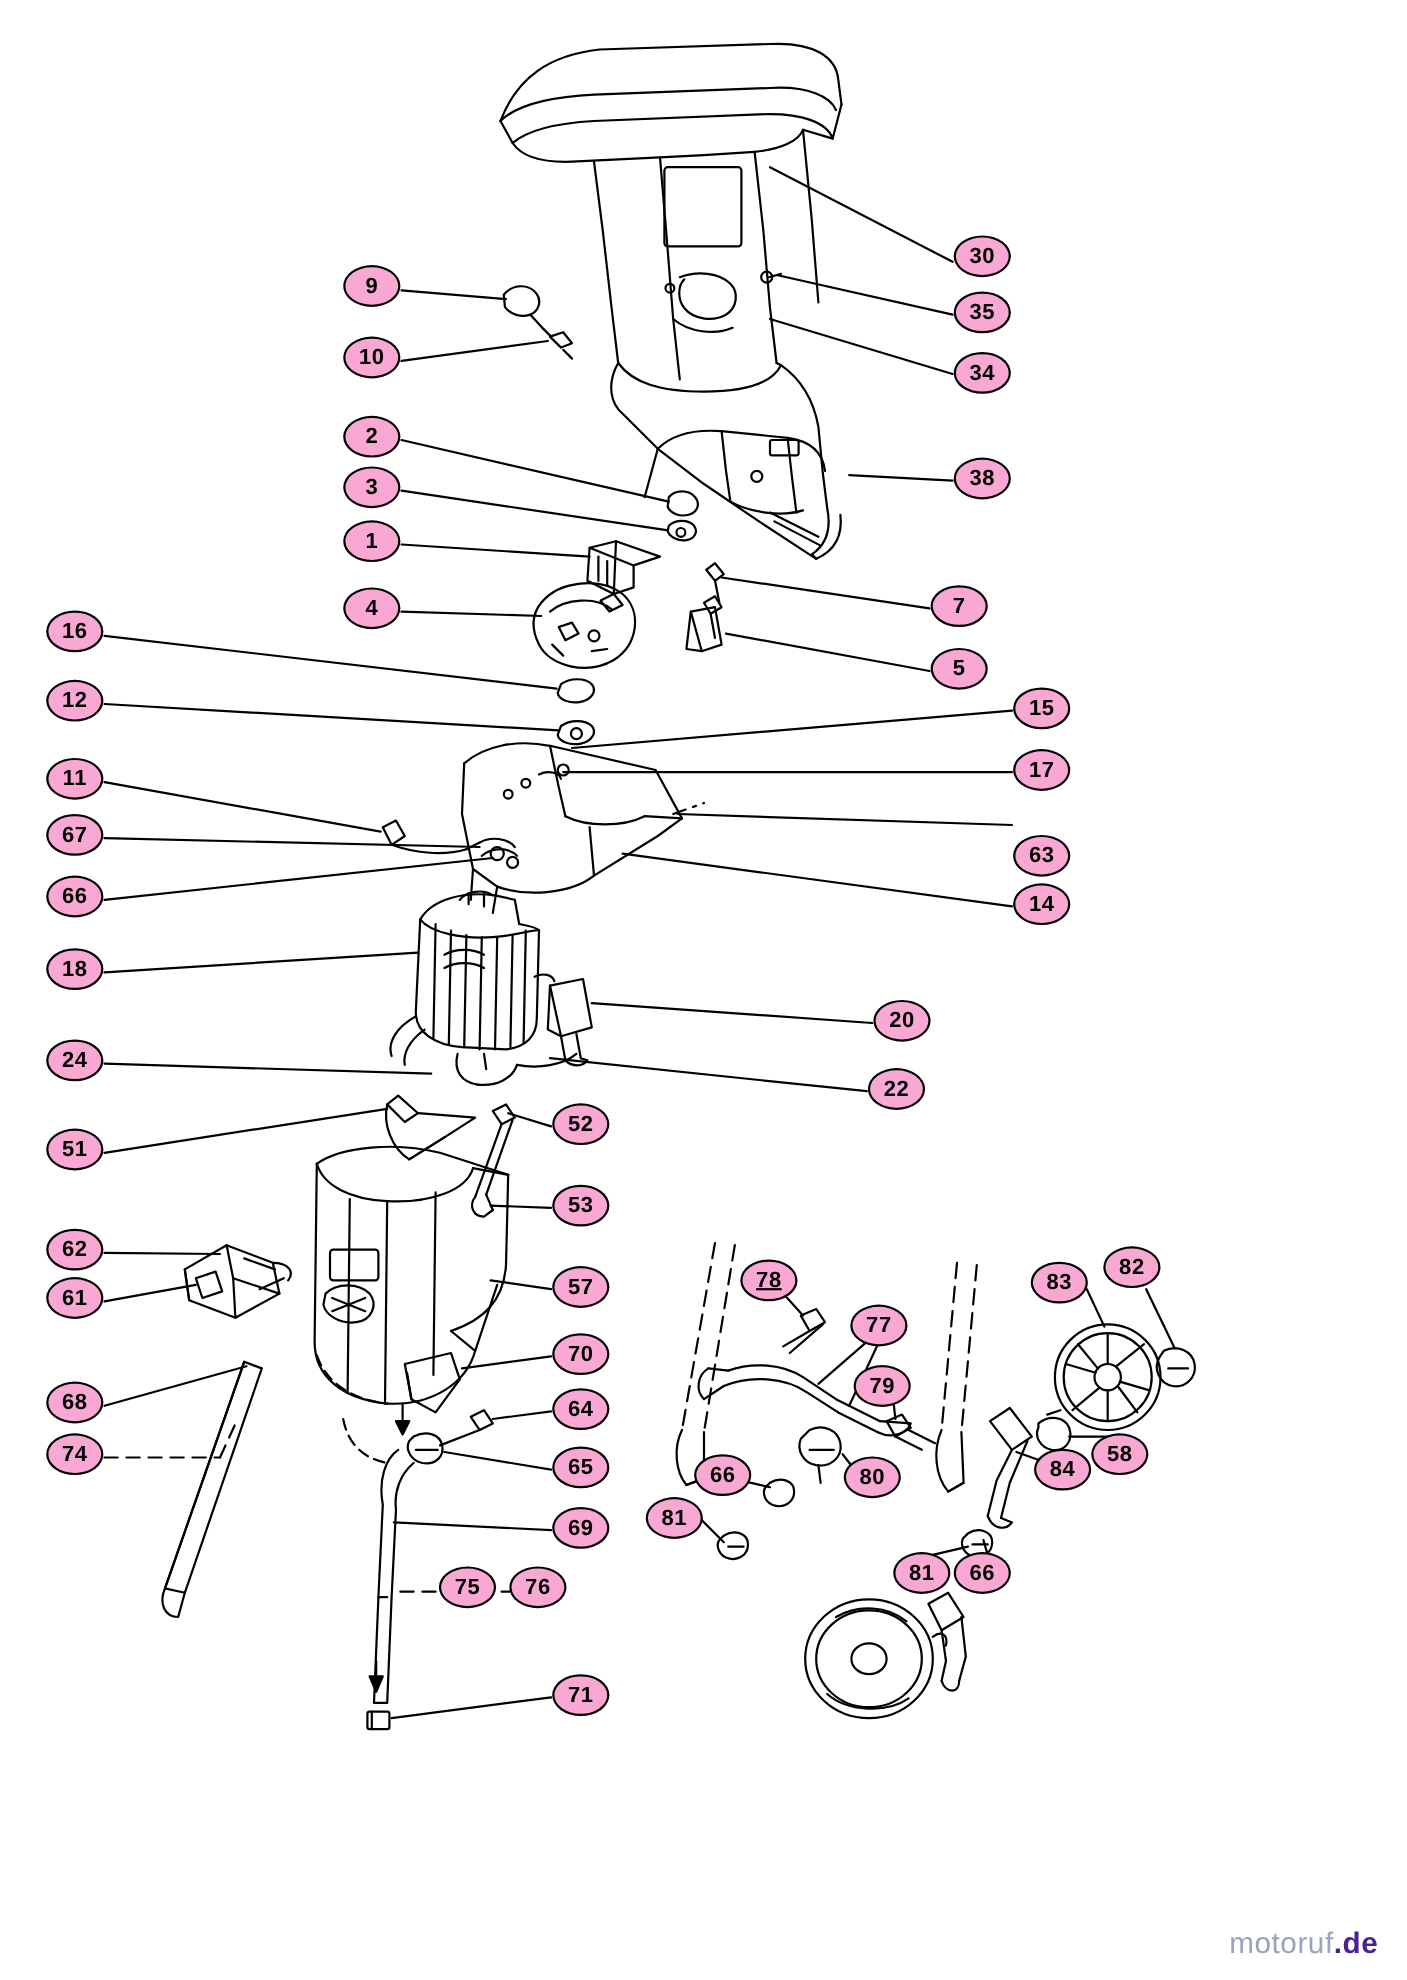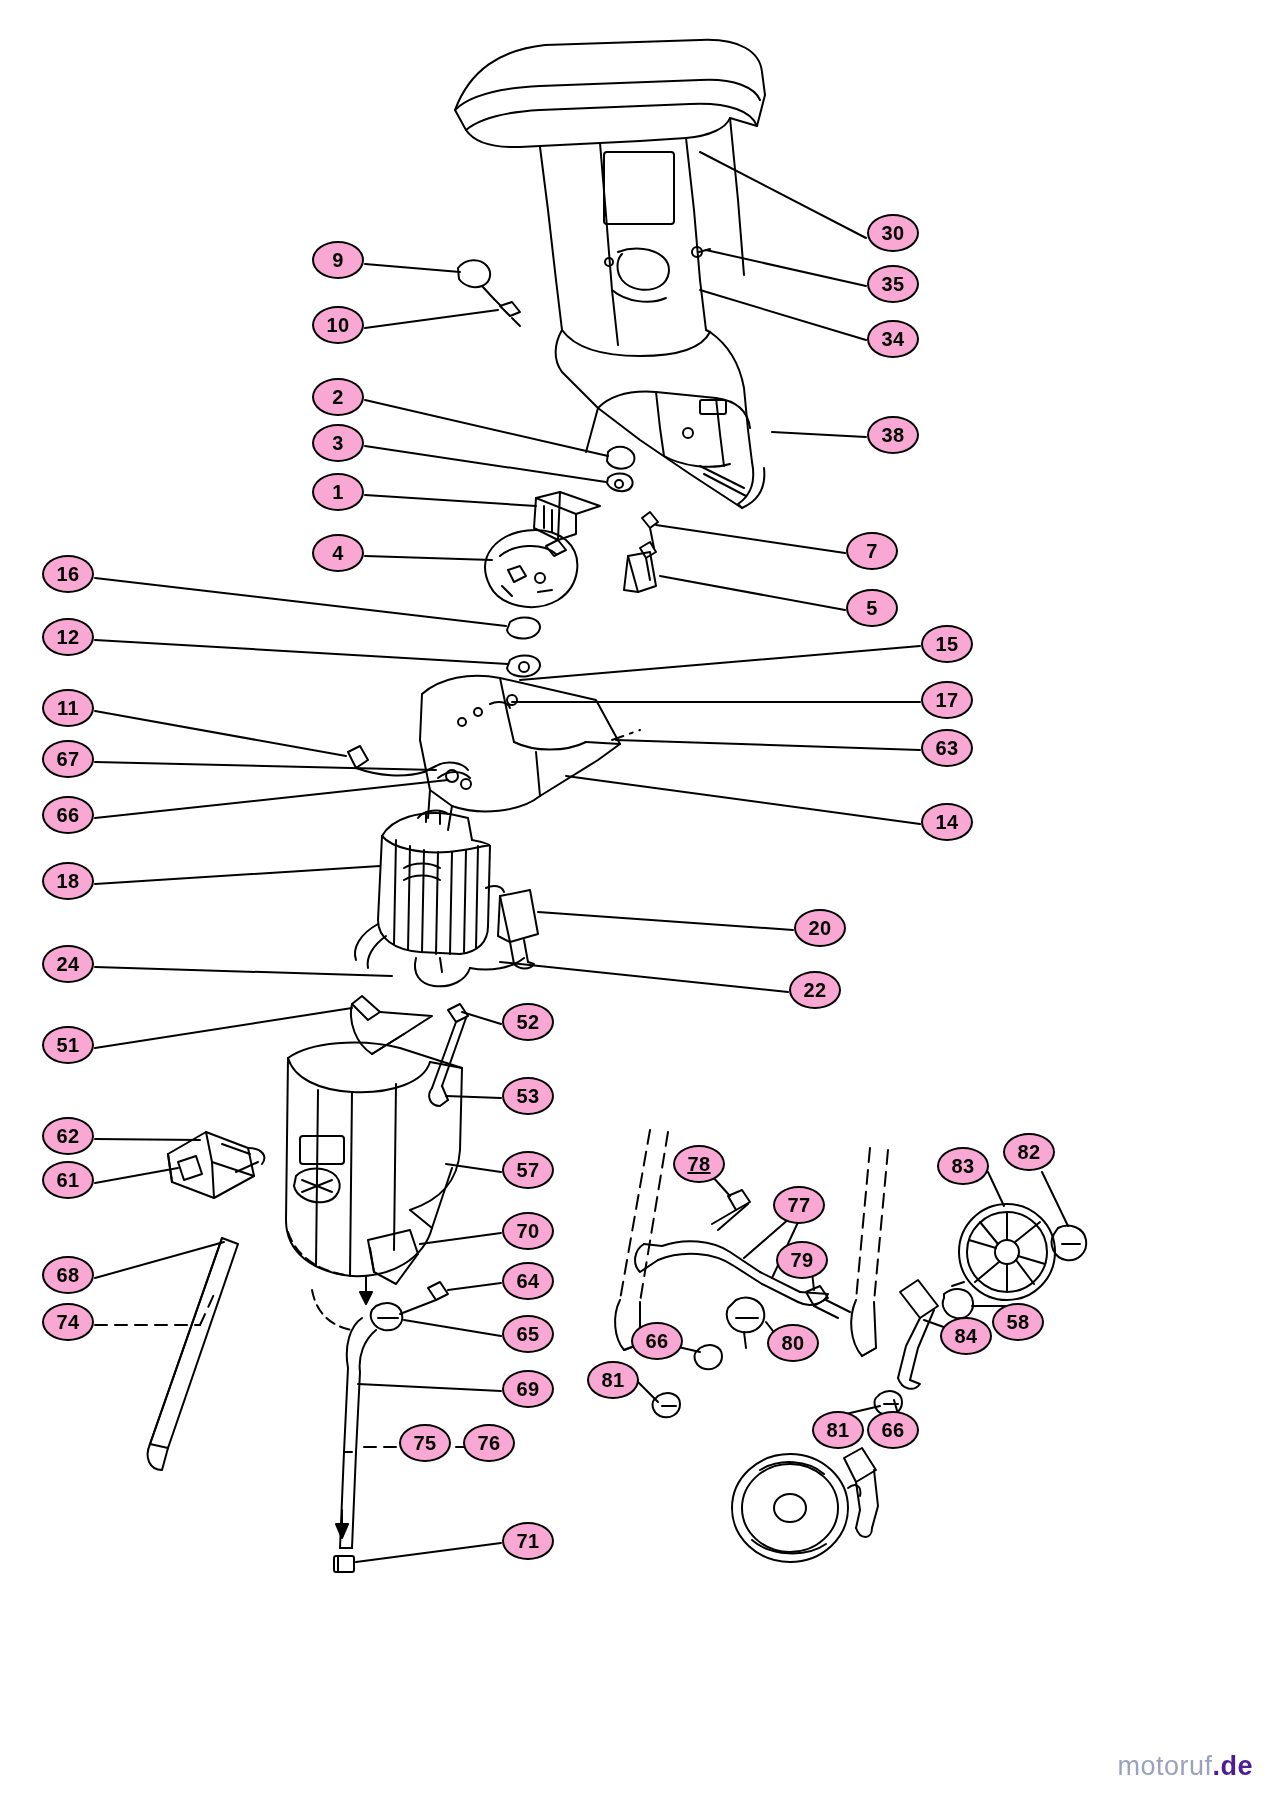--- a/index.html
+++ b/index.html
@@ -444,21 +444,21 @@
       <div class="callout" style="left: 312px; top: 473px;">1</div>
       <div class="callout" style="left: 846px; top: 532px;">7</div>
       <div class="callout" style="left: 312px; top: 534px;">4</div>
       <div class="callout" style="left: 42px; top: 555px;">16</div>
       <div class="callout" style="left: 846px; top: 589px;">5</div>
       <div class="callout" style="left: 42px; top: 618px;">12</div>
       <div class="callout" style="left: 921px; top: 625px;">15</div>
       <div class="callout" style="left: 42px; top: 689px;">11</div>
       <div class="callout" style="left: 921px; top: 681px;">17</div>
       <div class="callout" style="left: 42px; top: 740px;">67</div>
-      <div class="callout" style="left: 921px; top: 729px;">63</div>
+      <div class="callout" style="left: 921px; top: 759px;">63</div>
       <div class="callout" style="left: 42px; top: 796px;">66</div>
       <div class="callout" style="left: 921px; top: 803px;">14</div>
       <div class="callout" style="left: 42px; top: 862px;">18</div>
       <div class="callout" style="left: 794px; top: 909px;">20</div>
       <div class="callout" style="left: 42px; top: 945px;">24</div>
       <div class="callout" style="left: 789px; top: 971px; text-align: right;">22</div>
       <div class="callout" style="left: 502px; top: 1003px;">52</div>
       <div class="callout" style="left: 42px; top: 1026px;">51</div>
       <div class="callout" style="left: 502px; top: 1077px;">53</div>
       <div class="callout" style="left: 42px; top: 1117px;">62</div>

